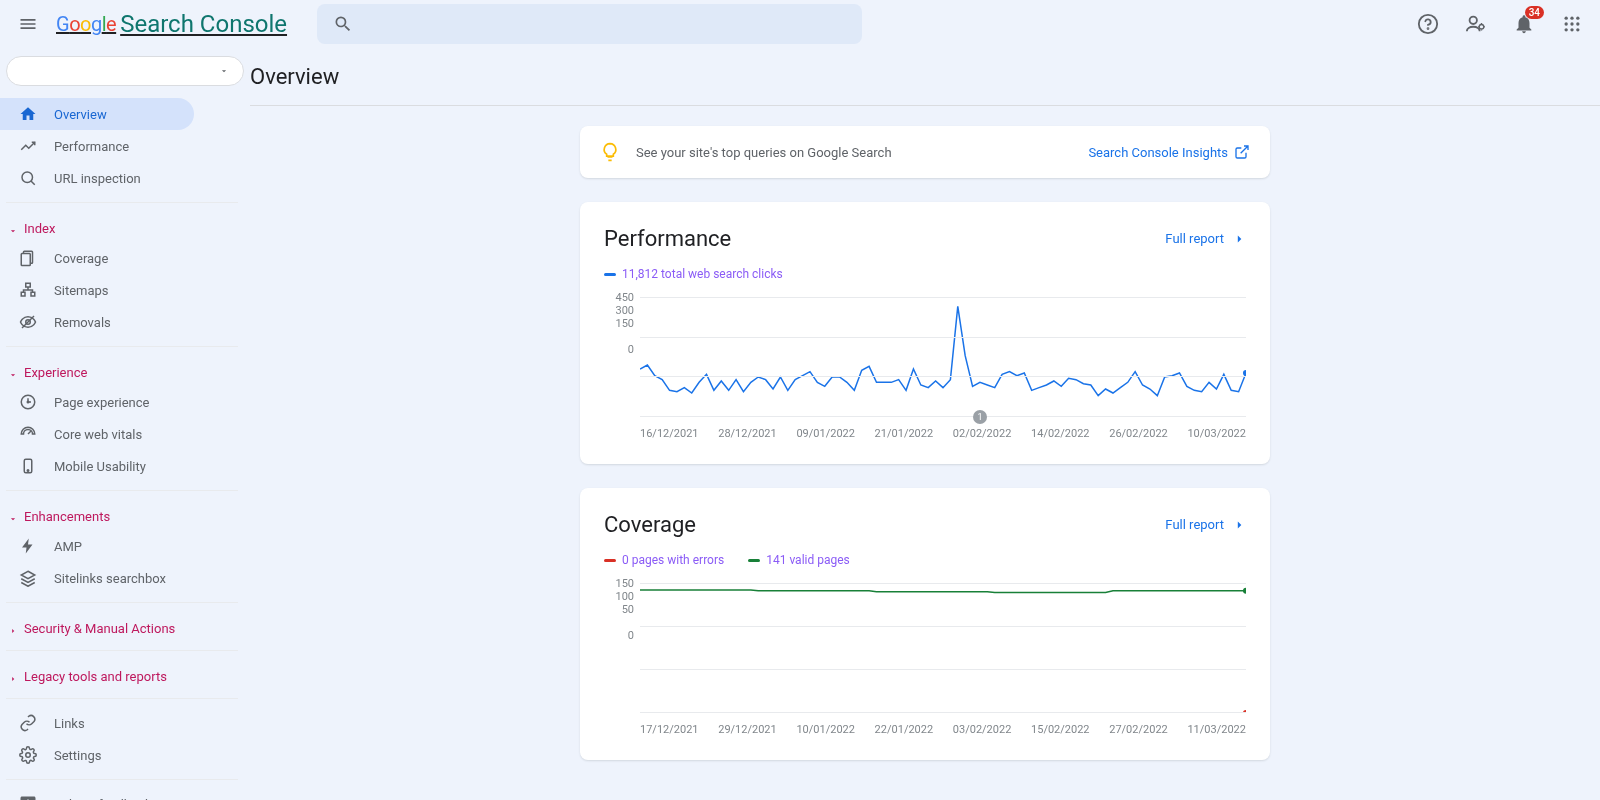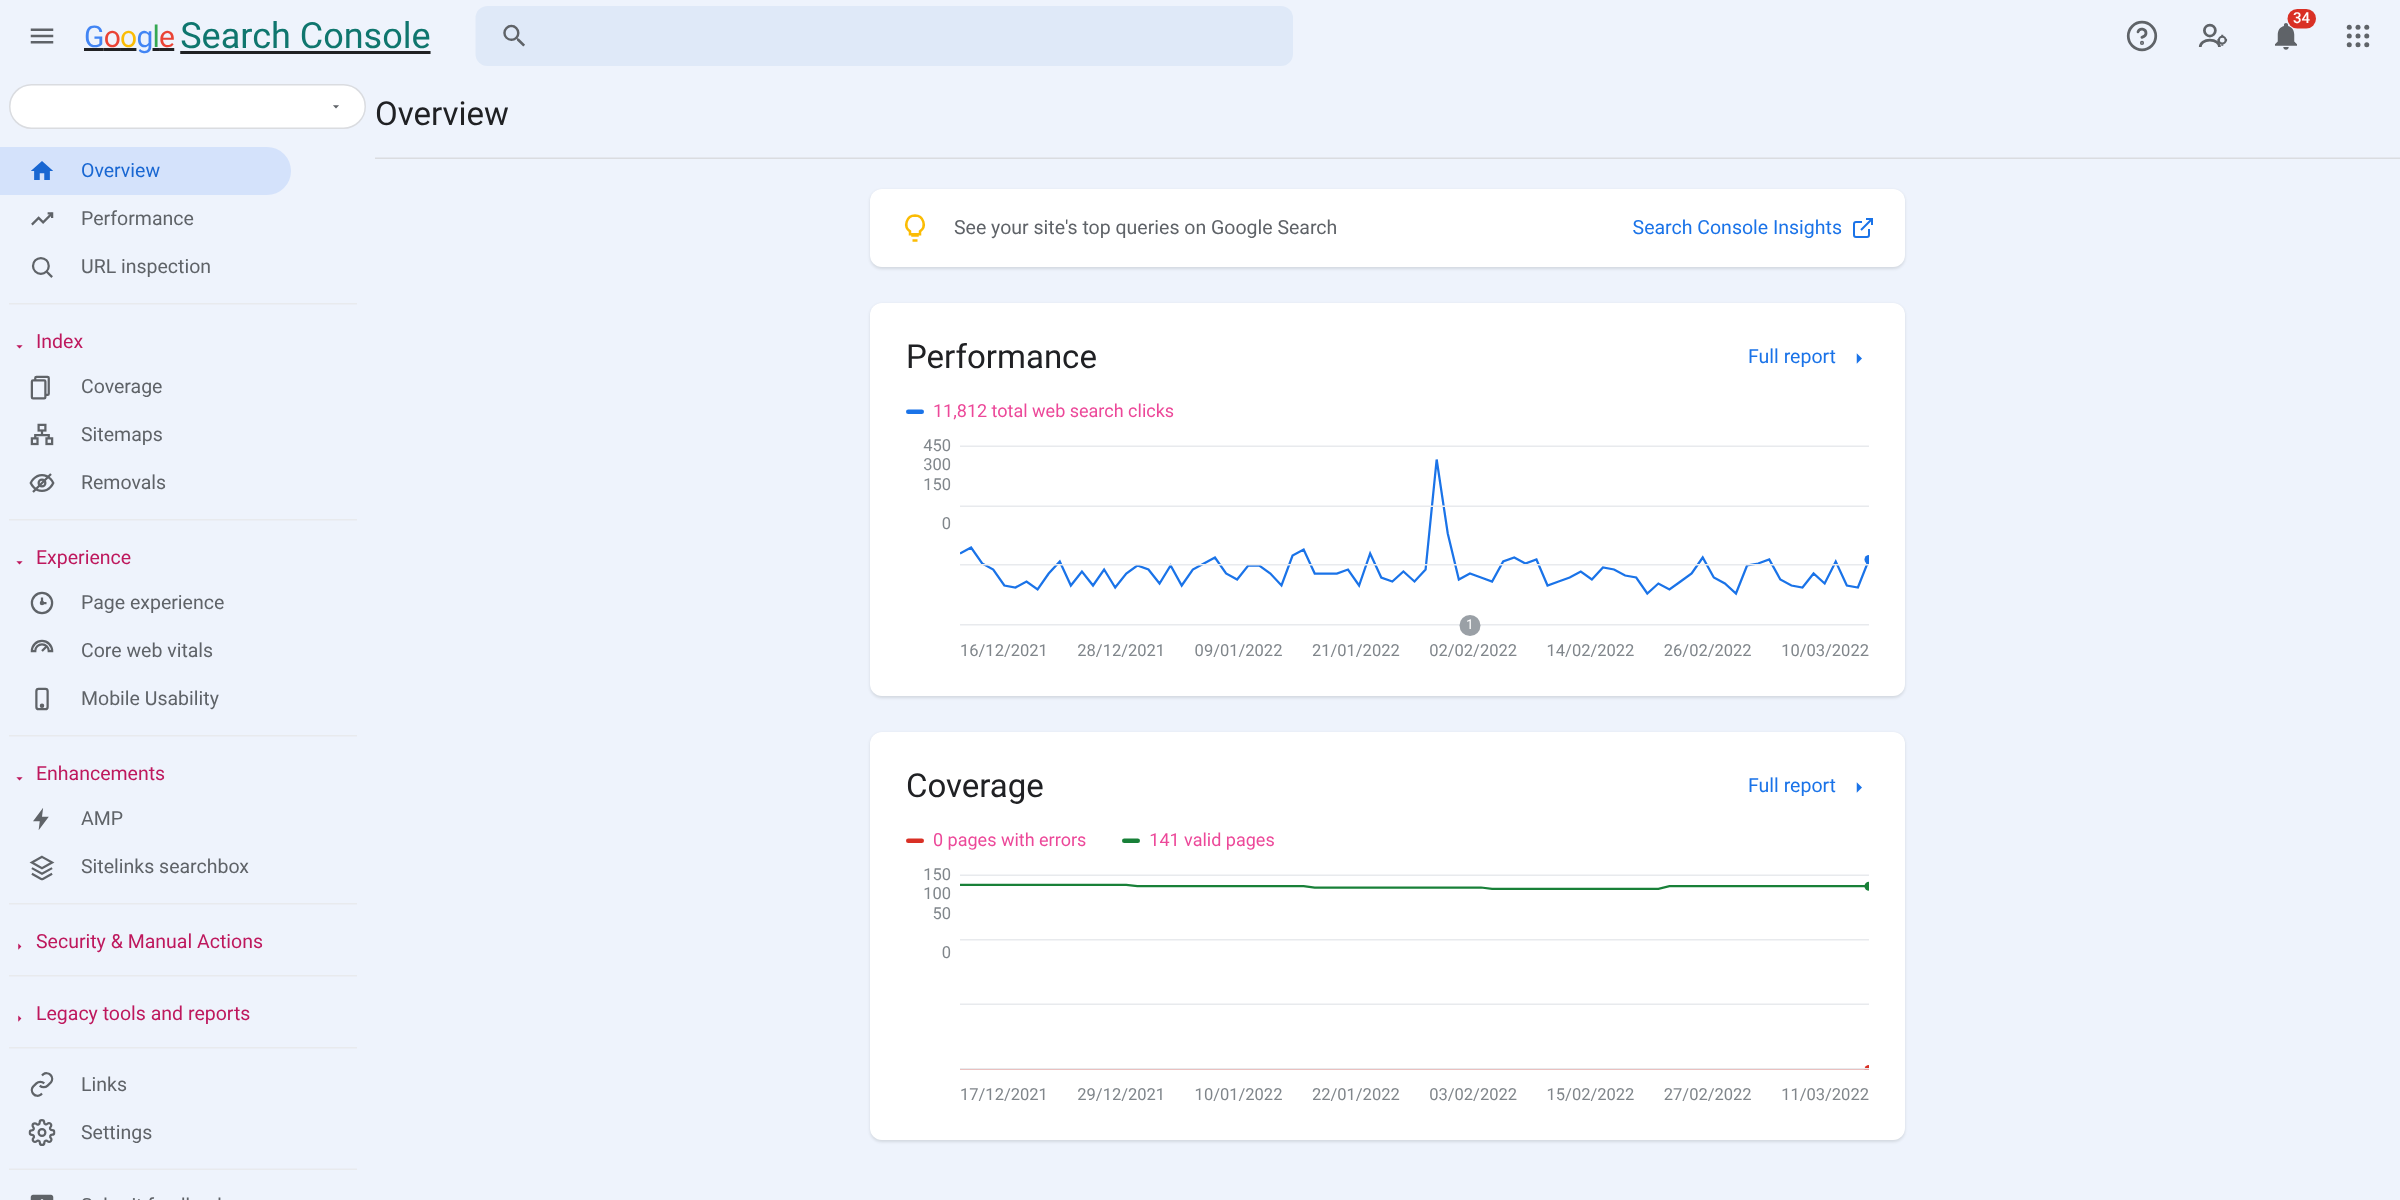--- a/index.html
+++ b/index.html
@@ -34,21 +34,21 @@
 .card { background: #fff; border-radius: 8px; box-shadow: 0 1px 2px rgba(60,64,67,0.15); }
 .insights-card { display: flex; align-items: center; padding: 16px 20px; gap: 16px; }
 .insights-card .bulb { color: #fbbc04; }
 .insights-text { flex: 1; font-size: 13px; color: #5f6368; }
 .insights-link { color: #1a73e8; font-size: 13px; display: flex; align-items: center; gap: 6px; cursor: pointer; }
 
 .chart-card { padding: 24px; }
 .card-head { display: flex; align-items: center; justify-content: space-between; margin-bottom: 16px; }
 .card-title { font-size: 22px; font-weight: 400; }
 .full-report { color: #1a73e8; font-size: 13px; display: flex; align-items: center; gap: 8px; cursor: pointer; }
-.legend { display: flex; gap: 24px; margin-bottom: 16px; font-size: 12px; color: #ec4899; }
+.legend { display: flex; gap: 24px; margin-bottom: 16px; font-size: 12px; color: #8b5cf6; }
 .legend-item { display: flex; align-items: center; gap: 6px; }
 .legend-swatch { width: 12px; height: 3px; border-radius: 2px; }
 .chart-body { position: relative; }
 .y-axis { position: absolute; left: 0; top: 0; bottom: 30px; width: 30px; display: flex; flex-direction: column; justify-content: flex-start; font-size: 11px; color: #80868b; text-align: right; }
 .y-axis span { transform: translateY(-50%); }
 .y-axis span:last-child { transform: translateY(50%); }
 .plot { margin-left: 36px; position: relative; }
 .grid-lines { position: absolute; inset: 0; display: flex; flex-direction: column; justify-content: space-between; }
 .grid-lines div { border-top: 1px solid #e8eaed; height: 0; }
 .x-axis { margin-left: 36px; display: flex; justify-content: space-between; font-size: 11px; color: #80868b; padding-top: 10px; }

